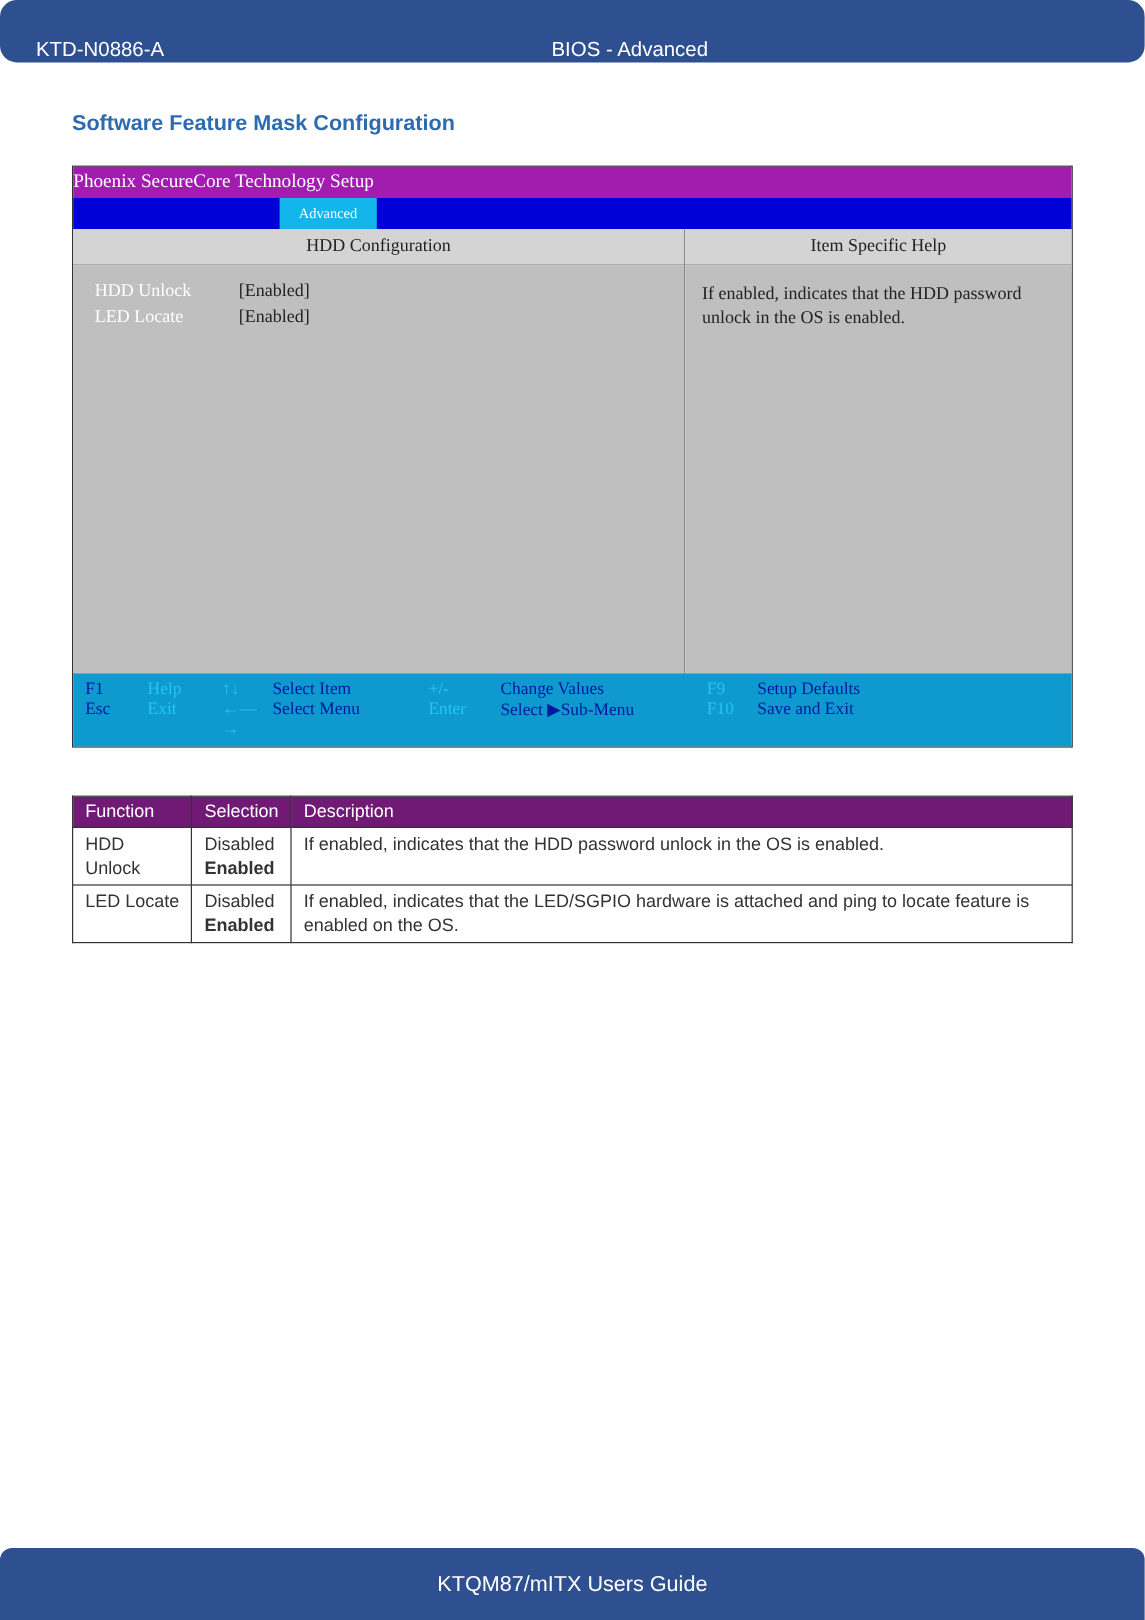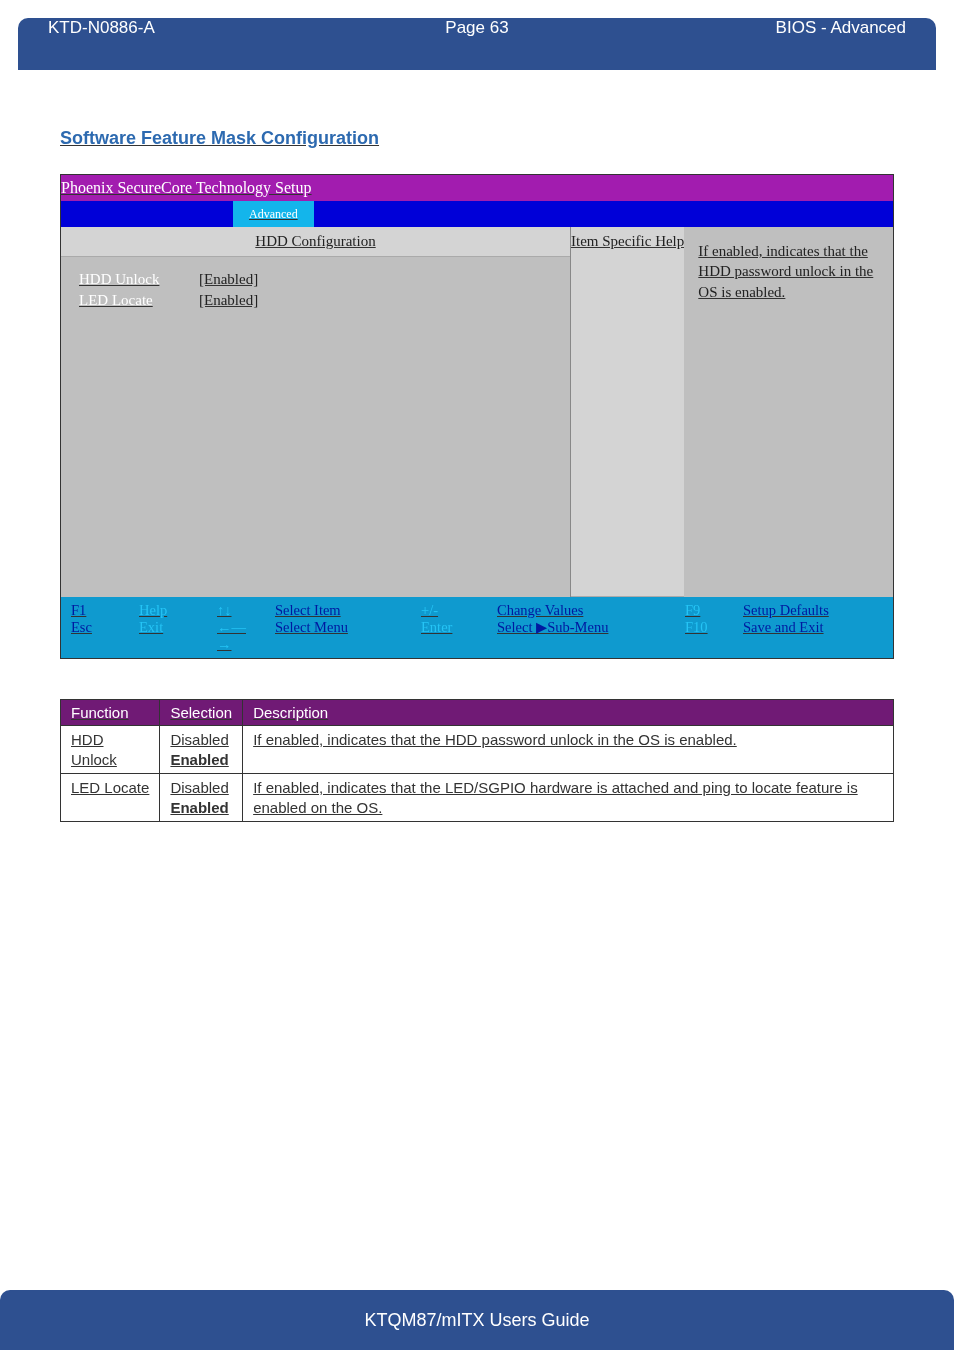--- a/index.html
+++ b/index.html
@@ -4,54 +4,55 @@
   <style>
     * { margin: 0; padding: 0; box-sizing: border-box; }
     body { font-family: Arial, sans-serif; width: 954px; height: 1350px; background: #fff; position: relative; color: #333; }
     
     
     .top-header {
       background: #2e5090;
       color: #fff;
       height: 52px;
       display: flex;
-      align-items: flex-start;
+      align-items: flex-end;
       padding: 0 30px;
       font-size: 17px;
       border-top-left-radius: 10px;
       border-top-right-radius: 10px;
-      margin: 18px;
+      margin: 0;
+      border-radius: 14px;
     }
     .top-header .doc-id { flex: 0 0 auto; width: 280px; }
     .top-header .page-num { flex: 1; text-align: center; }
     .top-header .section-name { flex: 0 0 auto; text-align: right; width: 280px; }
     
-    .content-wrapper { padding: 40px 60px 0 60px; text-decoration: underline; }
+    .content-wrapper { padding: 40px 60px 0 60px; }
     
     .section-title { color: #2d6ab0; font-size: 18px; font-weight: bold; margin-bottom: 25px; }
     
     
     .bios-box { border: 1px solid #333; margin-bottom: 40px; font-family: Georgia, serif; }
     .bios-title { background: #a21caf; color: #fff; text-align: left; padding: 4px 0; font-size: 16px; }
     .bios-tabs { background: #0000d8; height: 26px; display: flex; align-items: stretch; }
     .bios-tab-spacer-left { width: 172px; }
     .bios-tab-active { background: #13b5eb; color: #fff; padding: 3px 16px; font-size: 12px; display: flex; align-items: center; }
     
     .bios-body { display: flex; height: 370px; border-radius: 25px; }
     .bios-left { width: 510px; border-right: 1px solid #888; display: flex; flex-direction: column; }
-    .bios-right { flex: 1; display: flex; flex-direction: row; }
+    .bios-right { flex: 1; display: flex; flex-direction: column; }
     .bios-col-header { color: #222; text-align: center; padding: 6px 0; font-size: 15px; border-bottom: 1px solid #aaa; background: #d4d4d4; }
     .bios-left-content { flex: 1; background: #bfbfbf; padding: 14px 18px; font-size: 15px; color: #fff; }
     .bios-left-content .row { display: flex; margin-bottom: 4px; }
     .bios-left-content .row .label { width: 120px; }
     .bios-left-content .row .val { color: #222; }
     .bios-right-content { flex: 1; background: #bfbfbf; padding: 14px 14px; font-size: 15px; color: #222; line-height: 1.35; }
     
     .bios-footer { background: #0f9acf; color: #0e0ea8; padding: 5px 10px; font-size: 14.5px; }
-    .bios-footer .frow { display: flex; gap: 16px; }
+    .bios-footer .frow { display: flex; gap: 0; }
     .bios-footer .kcol { width: 52px; color: #0019a0; }
     .bios-footer .klbl { width: 62px; color: #25c4f5; }
     .bios-footer .karrow { width: 42px; color: #25c4f5; }
     .bios-footer .kaction { width: 130px; color: #0019a0; }
     .bios-footer .kpm { width: 60px; color: #25c4f5; }
     .bios-footer .kcv { width: 172px; color: #0019a0; }
     .bios-footer .kfn { width: 42px; color: #25c4f5; }
     .bios-footer .kfinal { color: #0019a0; }
     
     
@@ -75,21 +76,20 @@
       font-size: 18px;
       border-top-left-radius: 10px;
       border-top-right-radius: 10px;
     }
   </style>
 </head>
 <body>
 
 <div class="top-header">
   <div class="doc-id">KTD-N0886-A</div>
-  <div class="page-num">Page 63</div>
   <div class="section-name">BIOS  - Advanced</div>
 </div>
 
 <div class="content-wrapper">
   <div class="section-title">Software Feature Mask Configuration</div>
 
   <div class="bios-box">
     <div class="bios-title">Phoenix SecureCore Technology Setup</div>
     <div class="bios-tabs">
       <div class="bios-tab-spacer-left"></div>

